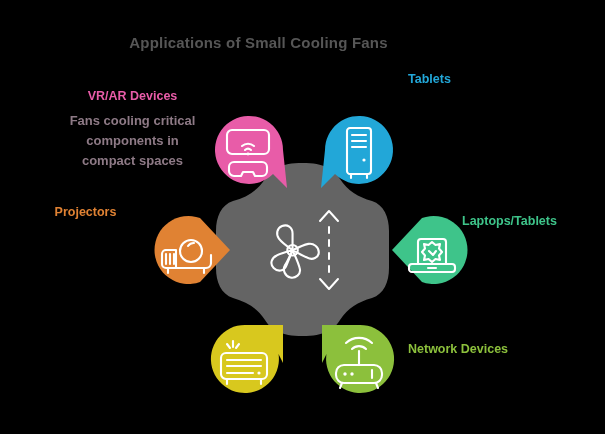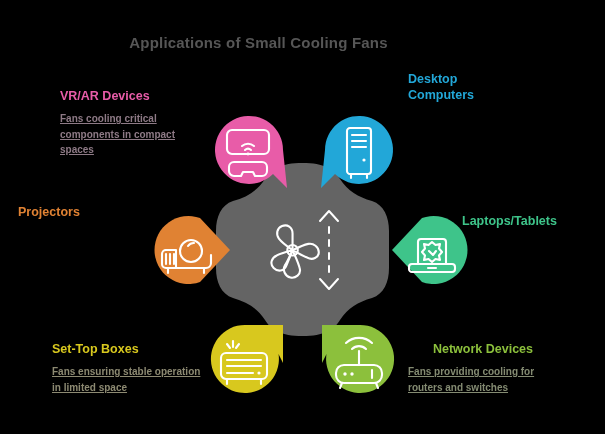--- a/index.html
+++ b/index.html
@@ -26,32 +26,32 @@
   
   .node { position:absolute; }
   .node svg { display:block; overflow:visible; }
 
   
   .txt { position:absolute; }
   .hdr {
     font-size:12.5px; font-weight:bold; line-height:1.28; margin-bottom:7px;
   }
   .desc {
-    font-size:10px; line-height:1.55; color:#8d8d8d; font-weight:bold;text-decoration:underline;
-  }
-  .ta-r { text-align:left; }
+    font-size:13px; line-height:1.55; color:#8d8d8d; font-weight:bold;
+  }
+  .ta-r { text-align:center; }
   .ta-l { text-align:left; }
 
   
   .t-vr   .hdr { color:#e85ca8; } .t-vr   .desc { color:#8e7a86; }
   .t-dsk  .hdr { color:#22a7d8; } .t-dsk  .desc { color:#7c8b93; }
   .t-prj  .hdr { color:#e08233; } .t-prj  .desc { color:#8f8279; }
   .t-lap  .hdr { color:#3ec48a; } .t-lap  .desc { color:#7e8f86; }
   .t-stb  .hdr { color:#d8c81e; } .t-stb  .desc { color:#8d8a72; }
-  .t-net  .hdr { color:#8cc03c;text-align:center; } .t-net  .desc { color:#848b72; }
+  .t-net  .hdr { color:#8cc03c; } .t-net  .desc { color:#848b72; }
 
   
   .p-vr  { left:60px;  top:88px;  width:145px; }
   .p-dsk { left:408px; top:71px;  width:150px; }
   .p-prj { left:18px;  top:204px; width:135px; }
   .p-lap { left:462px; top:213px; width:140px; }
   .p-stb { left:52px;  top:341px; width:152px; }
   .p-net { left:408px; top:341px; width:150px; }
 
   .ico-stroke { fill:none; stroke:#fff; stroke-width:2.1;
@@ -215,36 +215,30 @@
     </svg>
   </div>
 
   <div class="txt p-vr t-vr ta-r">
     <div class="hdr">VR/AR Devices</div>
     <div class="desc">Fans cooling critical components in compact spaces</div>
   </div>
 
   <div class="txt p-dsk t-dsk ta-l">
     <div class="hdr">
-      <div>Desktop</div>
-      <div>Computers</div>
+      <div>Tablets</div>
     </div>
   </div>
 
   <div class="txt p-prj t-prj ta-r">
     <div class="hdr">Projectors</div>
   </div>
 
   <div class="txt p-lap t-lap ta-l">
     <div class="hdr">Laptops/Tablets</div>
   </div>
 
-  <div class="txt p-stb t-stb ta-r">
-    <div class="hdr">Set-Top Boxes</div>
-    <div class="desc">Fans ensuring stable operation in limited space</div>
-  </div>
 
   <div class="txt p-net t-net ta-l">
     <div class="hdr">Network Devices</div>
-    <div class="desc">Fans providing cooling for routers and switches</div>
   </div>
 
 </div>
 
 </body></html>

